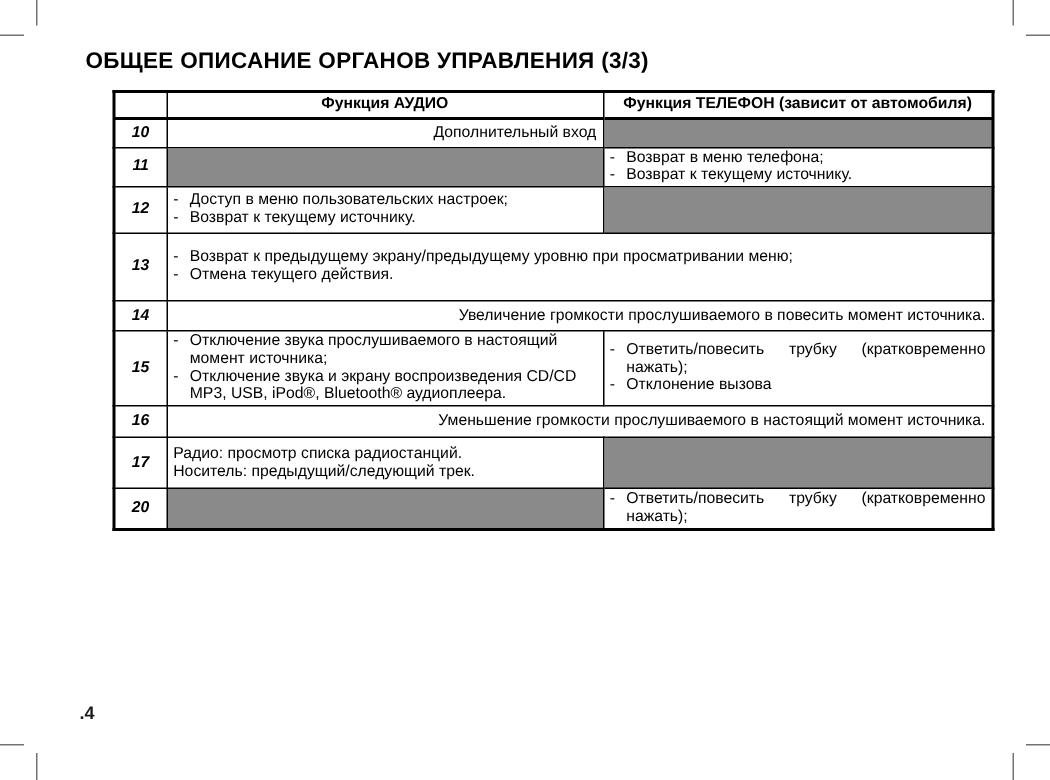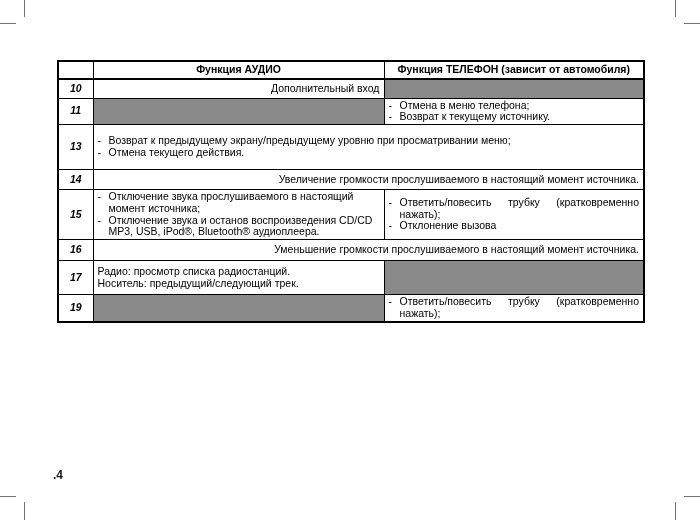--- a/index.html
+++ b/index.html
@@ -25,21 +25,21 @@
     left: 57px;
     top: 32px;
     margin: 0;
     font-size: 15px;
     font-weight: bold;
     letter-spacing: 0.2px;
     white-space: nowrap;
   }
   table.controls {
     position: absolute;
-    left: 57px;
+    left: 75px;
     top: 60px;
     width: 586px;
     border-collapse: collapse;
     table-layout: fixed;
     border: 2px solid #000;
   }
   col.c1 { width: 35px; }
   col.c2 { width: 291px; }
   col.c3 { width: 260px; }
   th, td {
@@ -87,20 +87,21 @@
 
   <div class="cropmark" style="left:24px; top:0; width:1px; height:17px;"></div>
   <div class="cropmark" style="left:0; top:23px; width:16px; height:1px;"></div>
   <div class="cropmark" style="left:675px; top:0; width:1px; height:17px;"></div>
   <div class="cropmark" style="left:684px; top:23px; width:16px; height:1px;"></div>
   <div class="cropmark" style="left:0; top:496px; width:16px; height:1px;"></div>
   <div class="cropmark" style="left:24px; top:502px; width:1px; height:18px;"></div>
   <div class="cropmark" style="left:684px; top:496px; width:16px; height:1px;"></div>
   <div class="cropmark" style="left:675px; top:502px; width:1px; height:18px;"></div>
 
+  <h1 class="page-title">ОБЩЕЕ ОПИСАНИЕ ОРГАНОВ УПРАВЛЕНИЯ (3/3)</h1>
 
   <table class="controls">
     <colgroup>
         <col class="c1">
         <col class="c2">
         <col class="c3">
       </colgroup>
 
     <tbody>
         <tr style="height:18px;">
@@ -114,59 +115,73 @@
       <td class="center">Дополнительный вход</td>
       <td style="background: rgb(138, 138, 138);"></td>
     </tr>
 
     <tr style="height:20px;">
       <td class="num">11</td>
       <td style="background: rgb(138, 138, 138);"></td>
       <td>
         <div class="bitem">
           <span class="dash">-</span>
-          <span class="btxt">Отмена в меню телефона;</span>
+          <span class="btxt">Возврат в меню телефона;</span>
         </div>
         <div class="bitem">
           <span class="dash">-</span>
           <span class="btxt">Возврат к текущему источнику.</span>
         </div>
       </td>
     </tr>
 
+    <tr style="height:31px;">
+      <td class="num">12</td>
+      <td>
+        <div class="bitem">
+          <span class="dash">-</span>
+          <span class="btxt">Доступ в меню пользовательских настроек;</span>
+        </div>
+        <div class="bitem">
+          <span class="dash">-</span>
+          <span class="btxt">Возврат к текущему источнику.</span>
+        </div>
+      </td>
+      <td style="background: rgb(138, 138, 138);"></td>
+    </tr>
 
     <tr style="height:45px;">
       <td class="num">13</td>
       <td colspan="2">
         <div class="bitem">
           <span class="dash">-</span>
           <span class="btxt">Возврат к предыдущему экрану/предыдущему уровню при просматривании меню;</span>
         </div>
         <div class="bitem">
           <span class="dash">-</span>
           <span class="btxt">Отмена текущего действия.</span>
         </div>
       </td>
     </tr>
 
     <tr style="height:20px;margin-top:34px;">
       <td class="num">14</td>
-      <td colspan="2" class="center">Увеличение громкости прослушиваемого в настоящий момент источника.</td>
+      <td colspan="2" class="center">Увеличение громкости прослушиваемого в повесить момент источника.</td>
     </tr>
 
     <tr style="height:47px;">
       <td class="num">15</td>
       <td>
         <div class="bitem">
           <span class="dash">-</span>
           <span class="btxt">Отключение звука прослушиваемого в настоящий момент источника;</span>
         </div>
         <div class="bitem">
           <span class="dash">-</span>
-          <span class="btxt">Отключение звука и останов воспроизведения CD/CD MP3, USB, iPod®, Bluetooth® аудиоплеера.</span>
+          <span class="btxt">Отключение звука и экрану воспроизведения CD/CD MP3, USB, iPod®, Bluetooth® аудиоплеера.</span>
         </div>
       </td>
       <td class="justify">
         <div class="bitem">
           <span class="dash">-</span>
           <span class="btxt">Ответить/повесить трубку (кратковременно нажать);</span>
         </div>
         <div class="bitem">
           <span class="dash">-</span>
           <span class="btxt">Отклонение вызова</span>
@@ -183,21 +198,21 @@
     <tr style="height:34px;">
       <td class="num">17</td>
       <td>
         <div>Радио: просмотр списка радиостанций.</div>
         <div>Носитель: предыдущий/следующий трек.</div>
       </td>
       <td style="background: rgb(138, 138, 138);"></td>
     </tr>
 
     <tr style="height:27px;">
-      <td class="num">19</td>
+      <td class="num">20</td>
       <td style="background: rgb(138, 138, 138);"></td>
       <td class="justify">
         <div class="bitem">
           <span class="dash">-</span>
           <span class="btxt">Ответить/повесить трубку (кратковременно нажать);</span>
         </div>
       </td>
     </tr>
   </tbody>
     </table>

